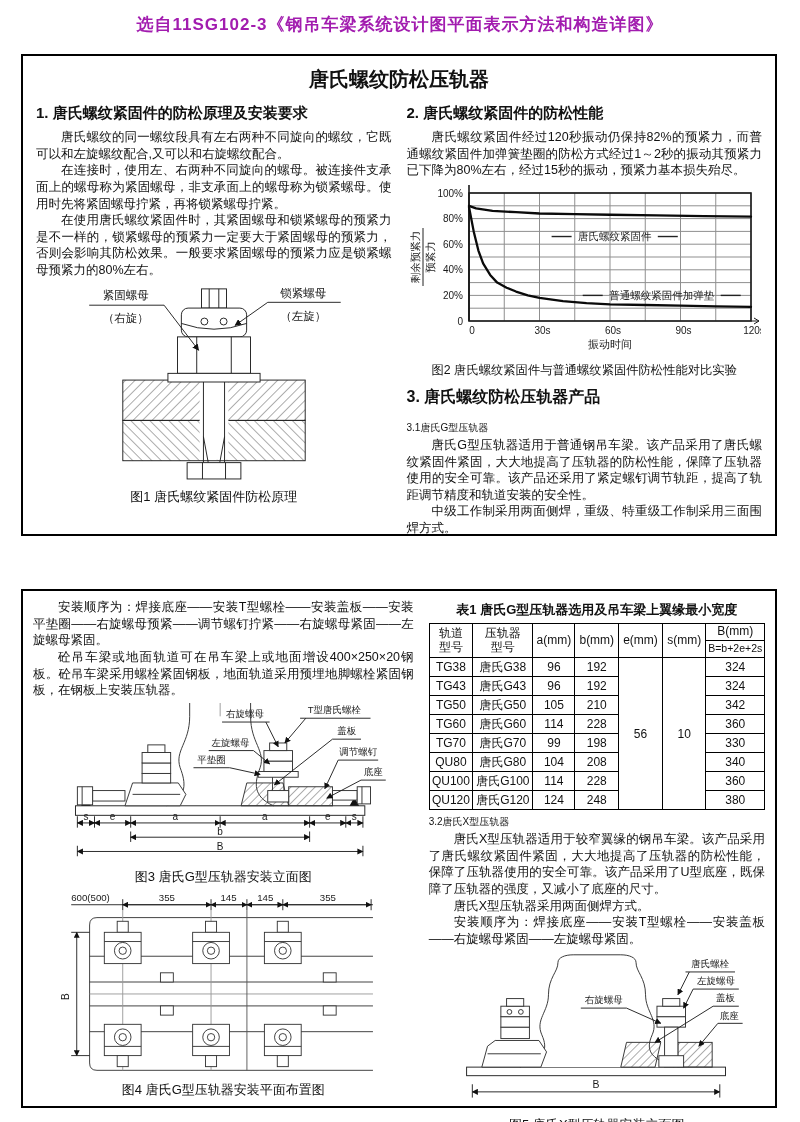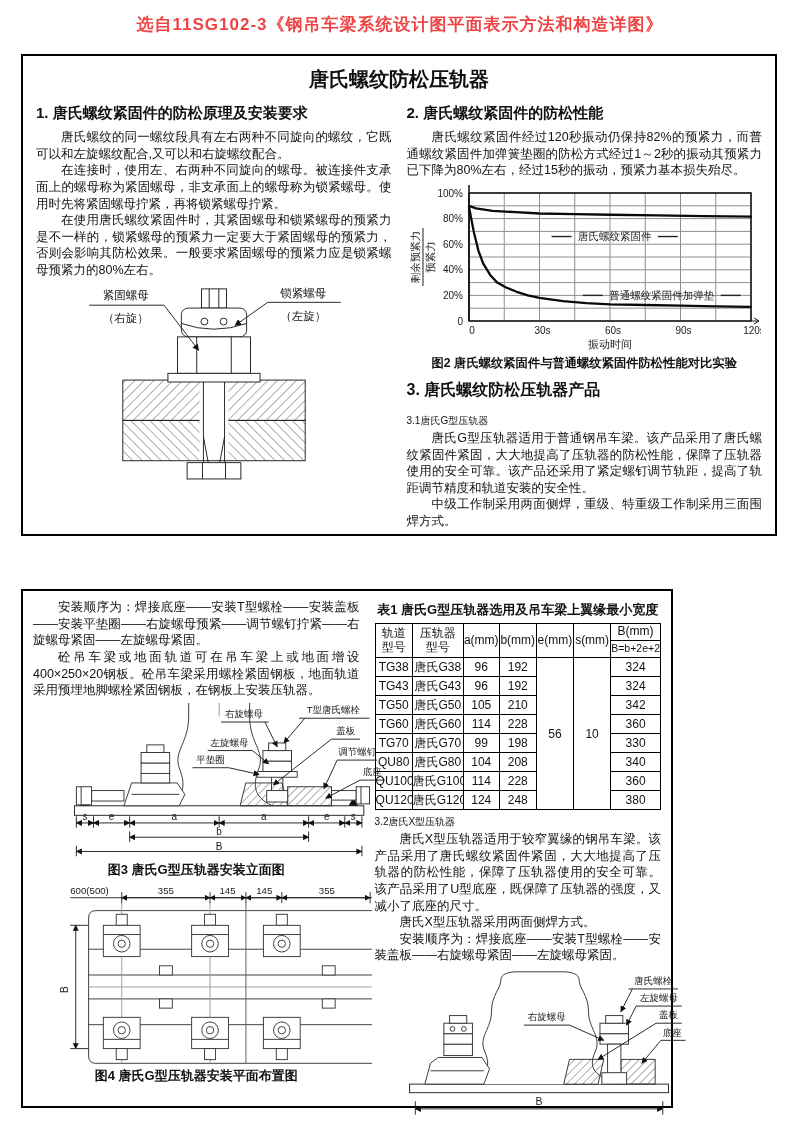--- a/index.html
+++ b/index.html
@@ -3,36 +3,36 @@
 <meta charset="utf-8">
 <style>
   html,body{margin:0;padding:0;}
   body{
     width:800px;height:1122px;position:relative;background:#fff;
     font-family:"Liberation Sans","DejaVu Sans",sans-serif;color:#111;
     overflow:hidden;
   }
   .red-head{
     position:absolute;top:13px;left:0;width:100%;text-align:center;
-    font-size:17px;font-weight:bold;color:#ef4444;letter-spacing:1px;
+    font-size:17px;font-weight:bold;color:#a21caf;letter-spacing:1px;
   }
   .panel{
     position:absolute;border:2.5px solid #000;background:#fff;box-sizing:border-box;
   }
   #panel1{left:21px;top:54px;width:756px;height:482px;padding:6px 13px;}
-  #panel2{left:21px;top:589px;width:652px;height:519px;padding:8px 10px;}
+  #panel2{left:21px;top:589px;width:756px;height:519px;padding:8px 10px;}
   .main-title{font-size:20px;font-weight:bold;text-align:center;margin:4px 0 9px;}
   .cols{display:flex;gap:15px;}
   .col{flex:1;min-width:0;}
   .sec-h{font-size:15px;font-weight:bold;margin:2px 0 6px;}
   .sec-h3{font-size:16px;font-weight:bold;margin:8px 0 4px;}
   .sub-h{font-size:10px;margin:13px 0 2px;}
   p.body{font-size:12.5px;line-height:1.33;text-align:justify;text-indent:2em;margin:0;}
   .fig{ text-align:center;margin-top:4px;}
-  .fig-cap{font-size:13px;font-weight:bold;text-align:center;margin-top:0;}
+  .fig-cap{font-size:13px;font-weight:normal;text-align:center;margin-top:7px;}
   .fig-cap.small{font-size:12.3px;}
   svg text{font-family:"Liberation Sans","DejaVu Sans",sans-serif;fill:#1a1a1a;}
   svg{display:block;margin:0 auto;}
   .chart-wrap{margin-top:4px;}
   
   .tbl-title{font-size:13px;font-weight:bold;text-align:center;margin:2px 0 4px;}
   table.t1{border-collapse:collapse;width:100%;table-layout:fixed;}
   table.t1 th,table.t1 td{
     border:1px solid #000;text-align:center;font-size:12px;padding:0;height:18px;
     font-weight:normal;overflow:hidden;white-space:nowrap;margin-top:48px;
@@ -108,20 +108,21 @@
             <line x1="98" y1="23" x2="134" y2="70" stroke="#222" marker-end="url(#m1)"></line>
           </g>
 
           <g>
             <text x="243" y="14" font-size="12" text-anchor="middle">锁紧螺母</text>
             <line x1="206" y1="20" x2="282" y2="20" stroke="#222"></line>
             <text x="243" y="38" font-size="12" text-anchor="middle">（左旋）</text>
             <line x1="206" y1="20" x2="172" y2="44" stroke="#222" marker-end="url(#m1)"></line>
           </g>
         </svg>
+        <div class="fig-cap">图1 唐氏螺纹紧固件防松原理</div>
       </div>
     </div>
 
     <div class="col">
       <div class="sec-h">2. 唐氏螺纹紧固件的防松性能</div>
       <p class="body">唐氏螺纹紧固件经过120秒振动仍保持82%的预紧力，而普通螺纹紧固件加弹簧垫圈的防松方式经过1～2秒的振动其预紧力已下降为80%左右，经过15秒的振动，预紧力基本损失殆尽。</p>
 
       <div class="chart-wrap">
         <svg id="chart-svg" width="354" height="172" viewBox="0 0 354 172">
 

